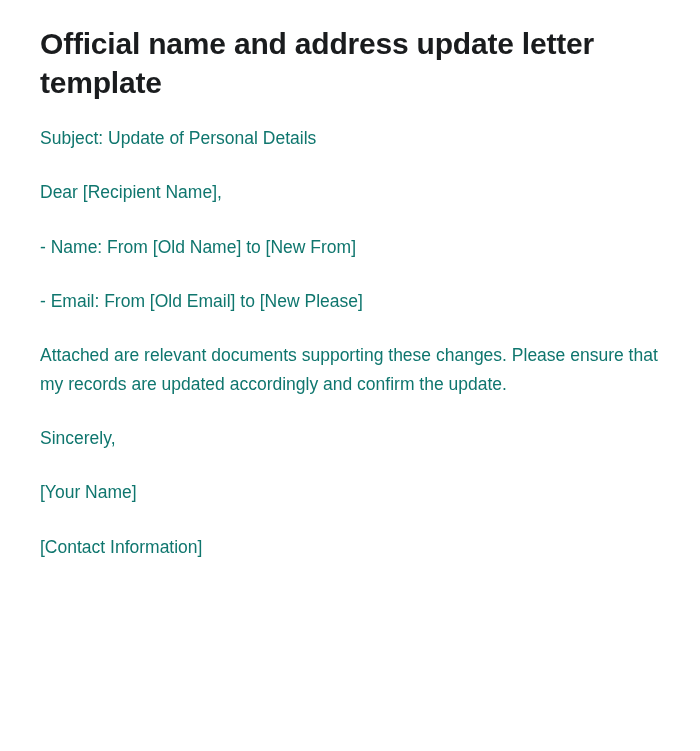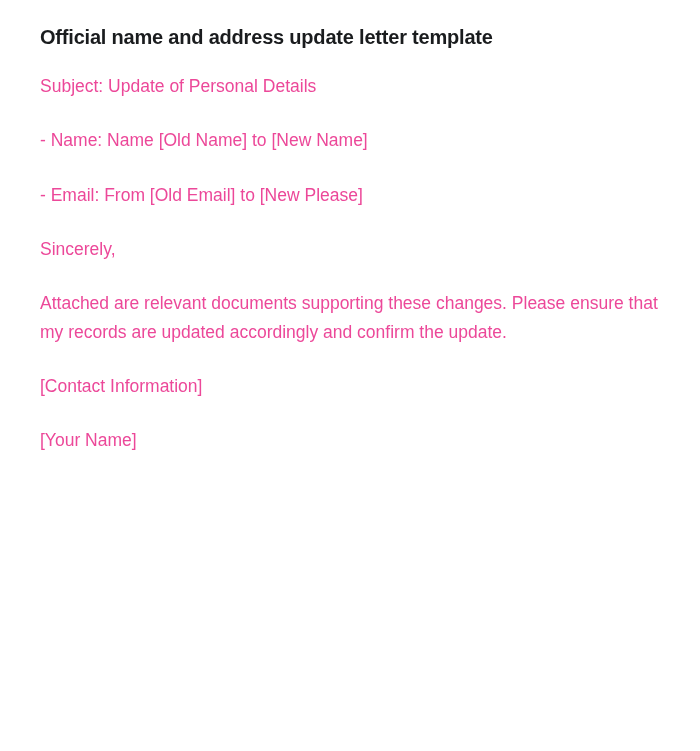--- a/index.html
+++ b/index.html
@@ -15,44 +15,45 @@
     overflow: hidden;
   }
   .page {
     box-sizing: border-box;
     width: 700px;
     height: 751px;
     padding: 24px 40px 0 40px;
     background: #ffffff;
   }
   .doc-title {
-    font-size: 20px;
+    font-size: 30px;
     line-height: 1.3;
     font-weight: bold;
     color: #1a1c1e;
     margin: 0 0 22px 0;
     letter-spacing: -0.2px;
   }
   .para {
     font-size: 17.5px;
     line-height: 1.62;
-    color: #ec4899;
+    color: #0f766e;
     margin: 0 0 26px 0;
     font-weight: 400;
   }
   .para:last-child {
     margin-bottom: 0;
   }
 </style>
 </head>
 <body>
 
 <div class="page">
   <h1 class="doc-title">Official name and address update letter template</h1>
 
   <p class="para">Subject: Update of Personal Details</p>
-  <p class="para">- Name: Name [Old Name] to [New Name]</p>
+  <p class="para">Dear [Recipient Name],</p>
+  <p class="para">- Name: From [Old Name] to [New From]</p>
   <p class="para">- Email: From [Old Email] to [New Please]</p>
+  <p class="para">Attached are relevant documents supporting these changes. Please ensure that my records are updated accordingly and confirm the update.</p>
   <p class="para">Sincerely,</p>
-  <p class="para">Attached are relevant documents supporting these changes. Please ensure that my records are updated accordingly and confirm the update.</p>
+  <p class="para">[Your Name]</p>
   <p class="para">[Contact Information]</p>
-  <p class="para">[Your Name]</p>
 </div>
 
 </body></html>

